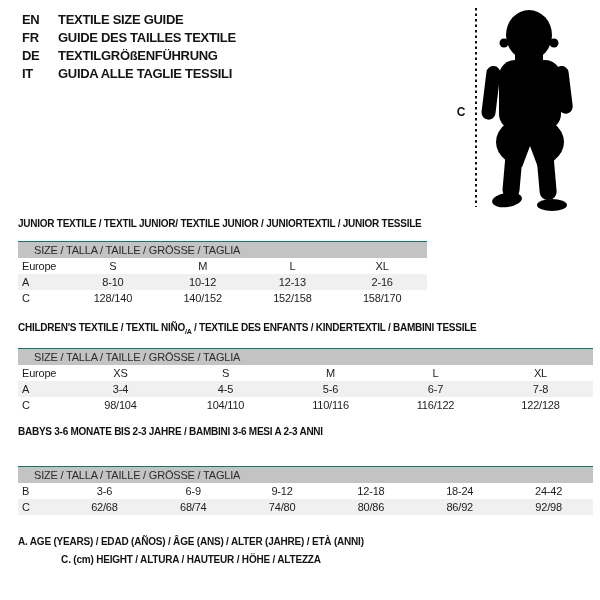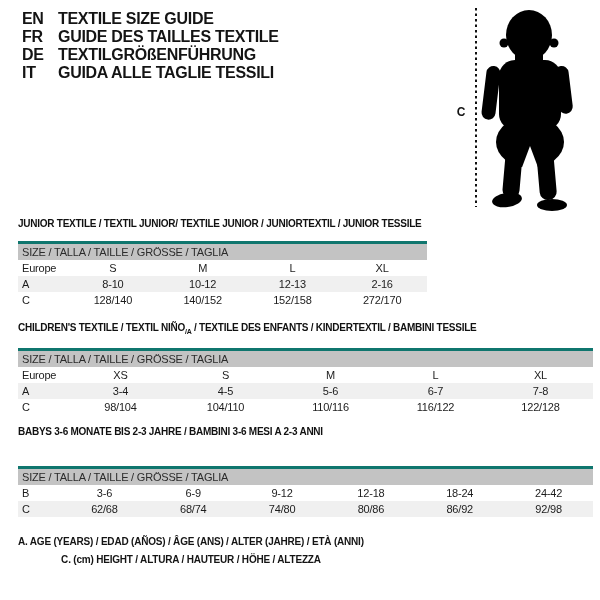--- a/index.html
+++ b/index.html
@@ -3,36 +3,36 @@
 <meta charset="utf-8">
 <style>
   html,body{margin:0;padding:0;}
   body{
     width:600px;height:600px;position:relative;background:#ffffff;
     font-family:"Liberation Sans", sans-serif;color:#141414;overflow:hidden;
   }
   
   .lang-block{position:absolute;left:22px;top:10px;}
   .lang-row{display:flex;height:18px;align-items:center;
-    font-weight:bold;font-size:16px;letter-spacing:-0.3px;}
+    font-weight:bold;font-size:13px;letter-spacing:-0.3px;}
   .lang-code{width:36px;}
   
   .figure-svg{position:absolute;left:450px;top:0;width:150px;height:215px;}
   .c-label{position:absolute;left:453px;top:105px;width:16px;text-align:center;
     font-weight:bold;font-size:12px;}
   
   .tbl-title{position:absolute;left:18px;font-weight:bold;font-size:10px;
     letter-spacing:-0.25px;line-height:15.5px;white-space:nowrap;color:#111;}
   .tbl-title sub{font-size:7px;}
   
   table.size-table{position:absolute;left:18px;border-collapse:collapse;
     table-layout:fixed;font-size:11px;letter-spacing:-0.2px;color:#1c1c1c;}
   table.size-table th{
-    background:#c3c3c3;border-top:3px solid #0f766e;height:16px;
-    font-weight:normal;text-align:left;padding:0 0 0 4px;color:#2b2b2b;
+    background:#c3c3c3;border-top:1px solid #0f766e;height:16px;
+    font-weight:normal;text-align:left;padding:0 0 0 16px;color:#2b2b2b;
     font-size:11px;white-space:nowrap;overflow:hidden;}
   table.size-table td{height:16px;text-align:center;padding:0;white-space:nowrap;}
   table.size-table td.lbl{text-align:left;padding-left:4px;}
   table.size-table tr.alt{background:#f0f0f0;}
   .t1{width:409px;top:241px;}
   .t2{width:575px;top:348px;}
   .t3{width:575px;top:466px;}
   
   .footnotes{position:absolute;left:18px;top:536px;text-align:center;}
   .footnote{height:17.5px;font-weight:bold;font-size:10px;letter-spacing:-0.2px;
@@ -114,21 +114,21 @@
       <td>8-10</td>
       <td>10-12</td>
       <td>12-13</td>
       <td>2-16</td>
     </tr>
     <tr>
       <td class="lbl">C</td>
       <td>128/140</td>
       <td>140/152</td>
       <td>152/158</td>
-      <td>272/170</td>
+      <td>158/170</td>
     </tr>
   </tbody>
 </table>
 
 <div class="tbl-title" style="top:320px;">
   <div>
     <span>CHILDREN'S TEXTILE / TEXTIL NIÑO</span><sub>/A</sub><span> / TEXTILE DES ENFANTS / KINDERTEXTIL / BAMBINI TESSILE</span>
   </div>
   <div></div>
 </div>

